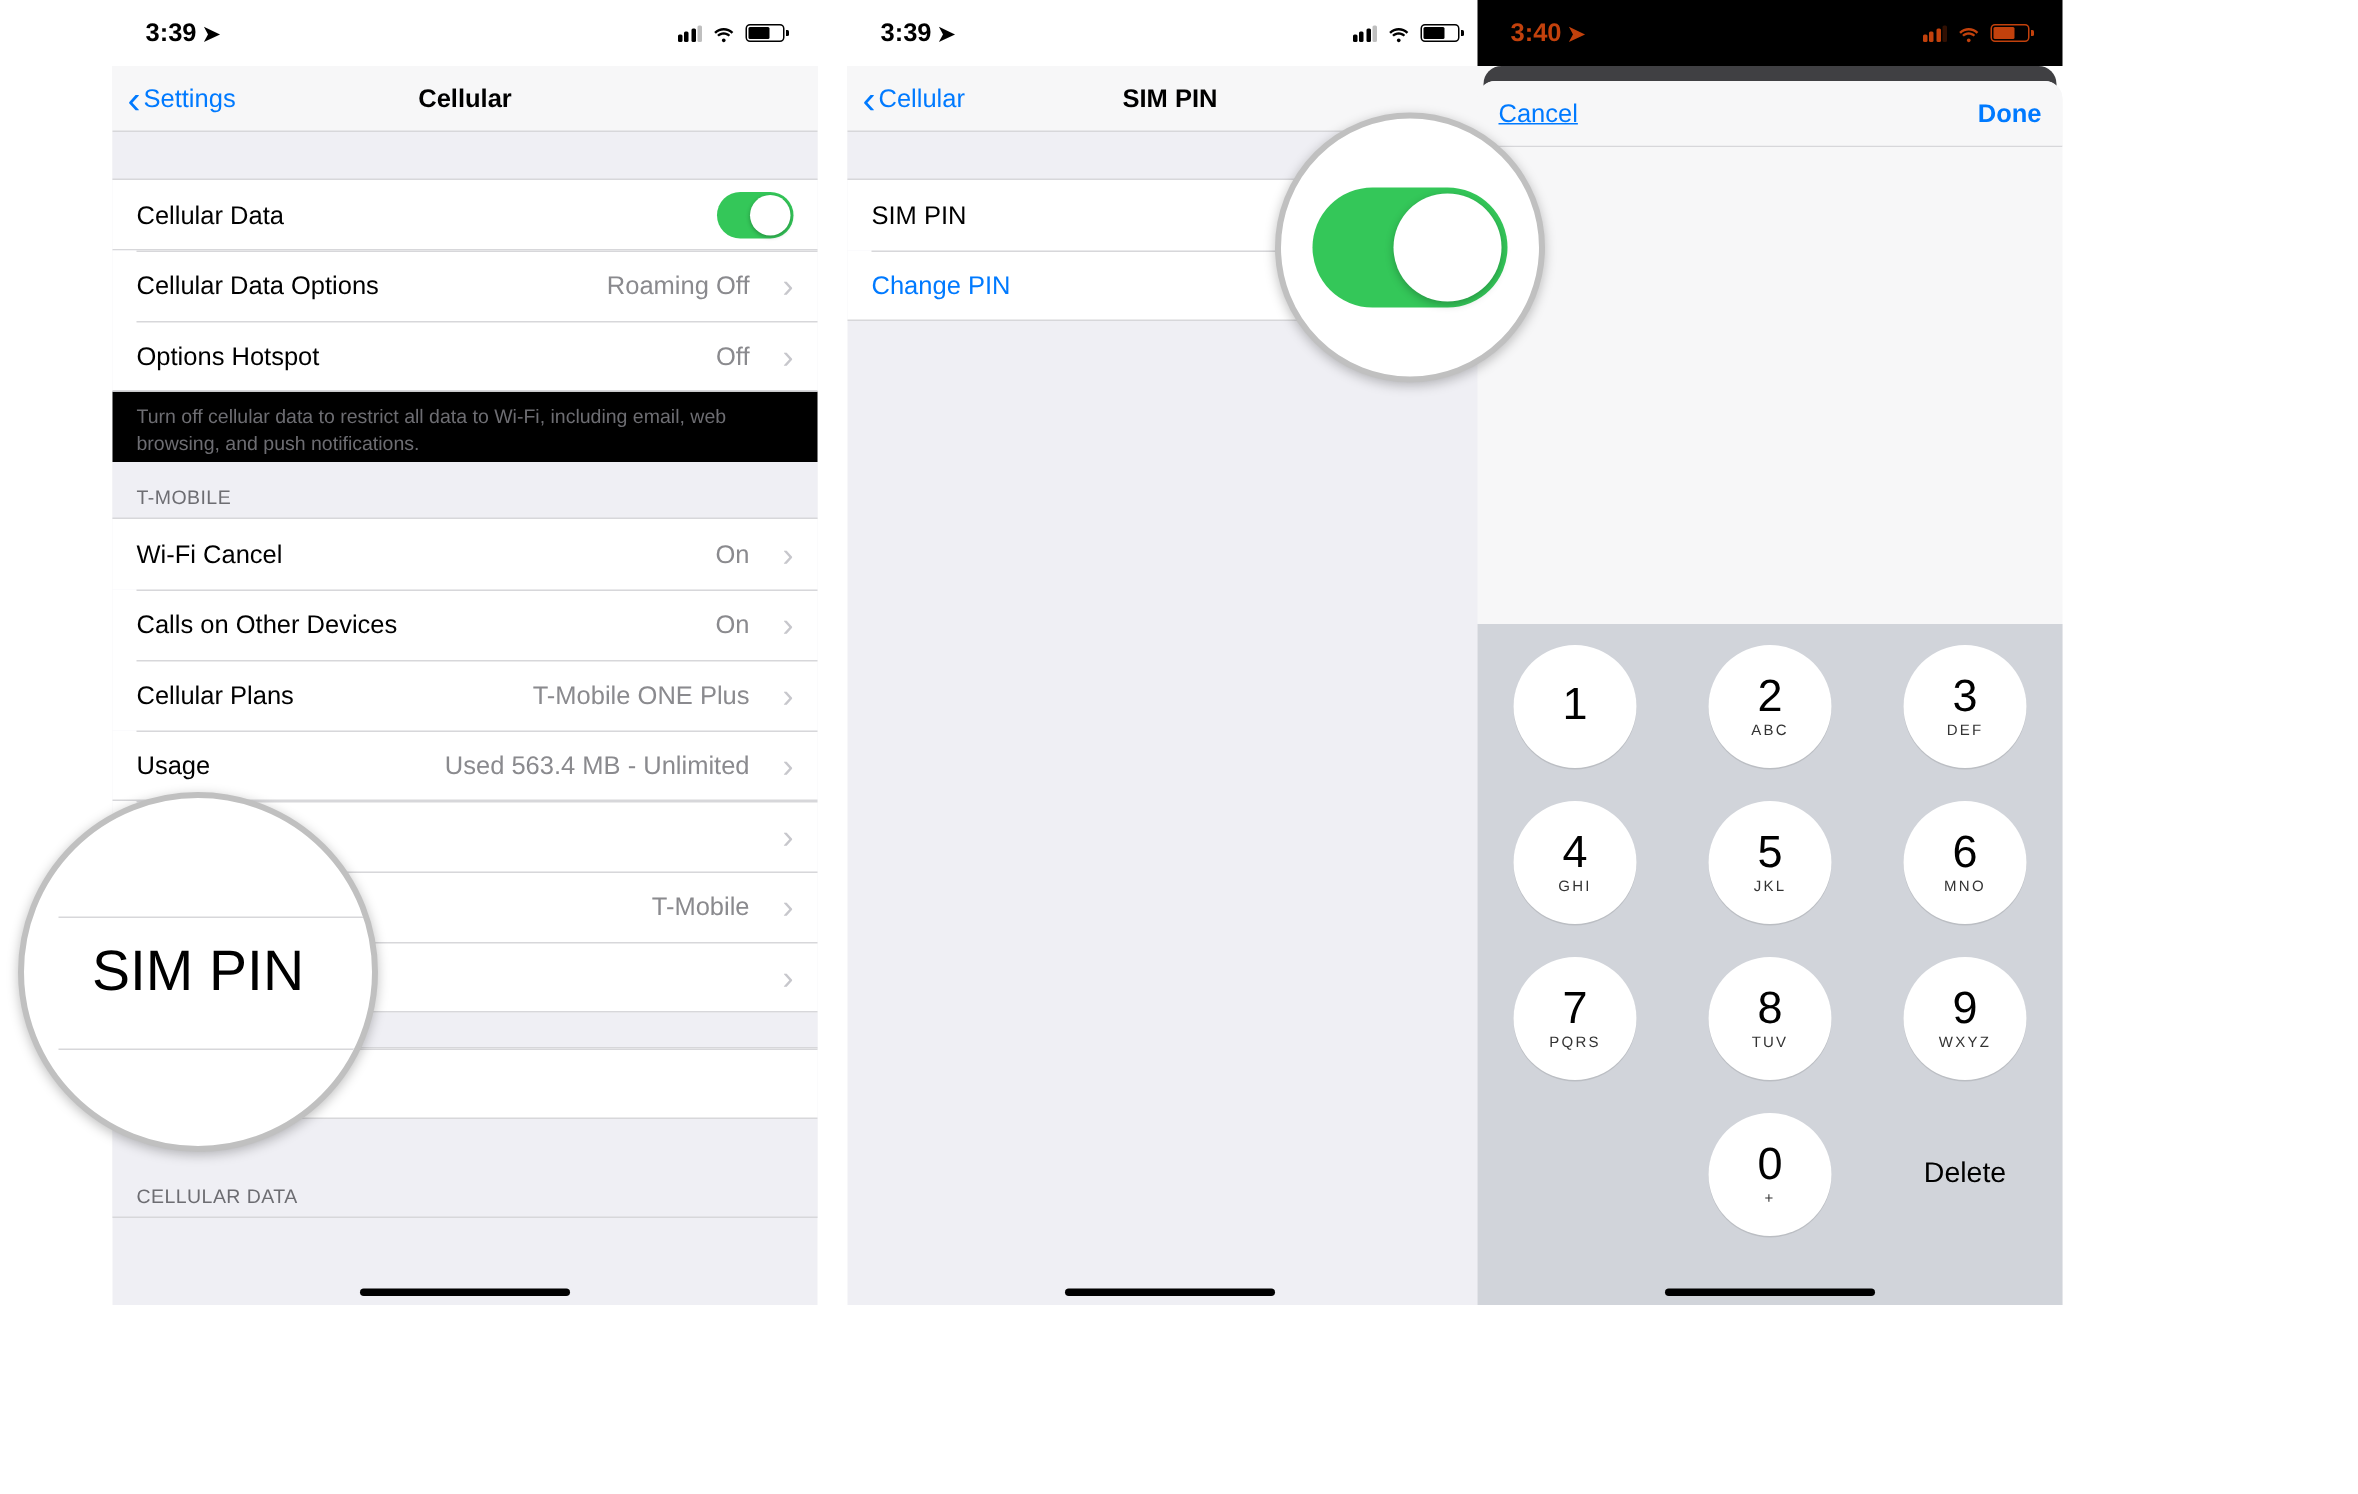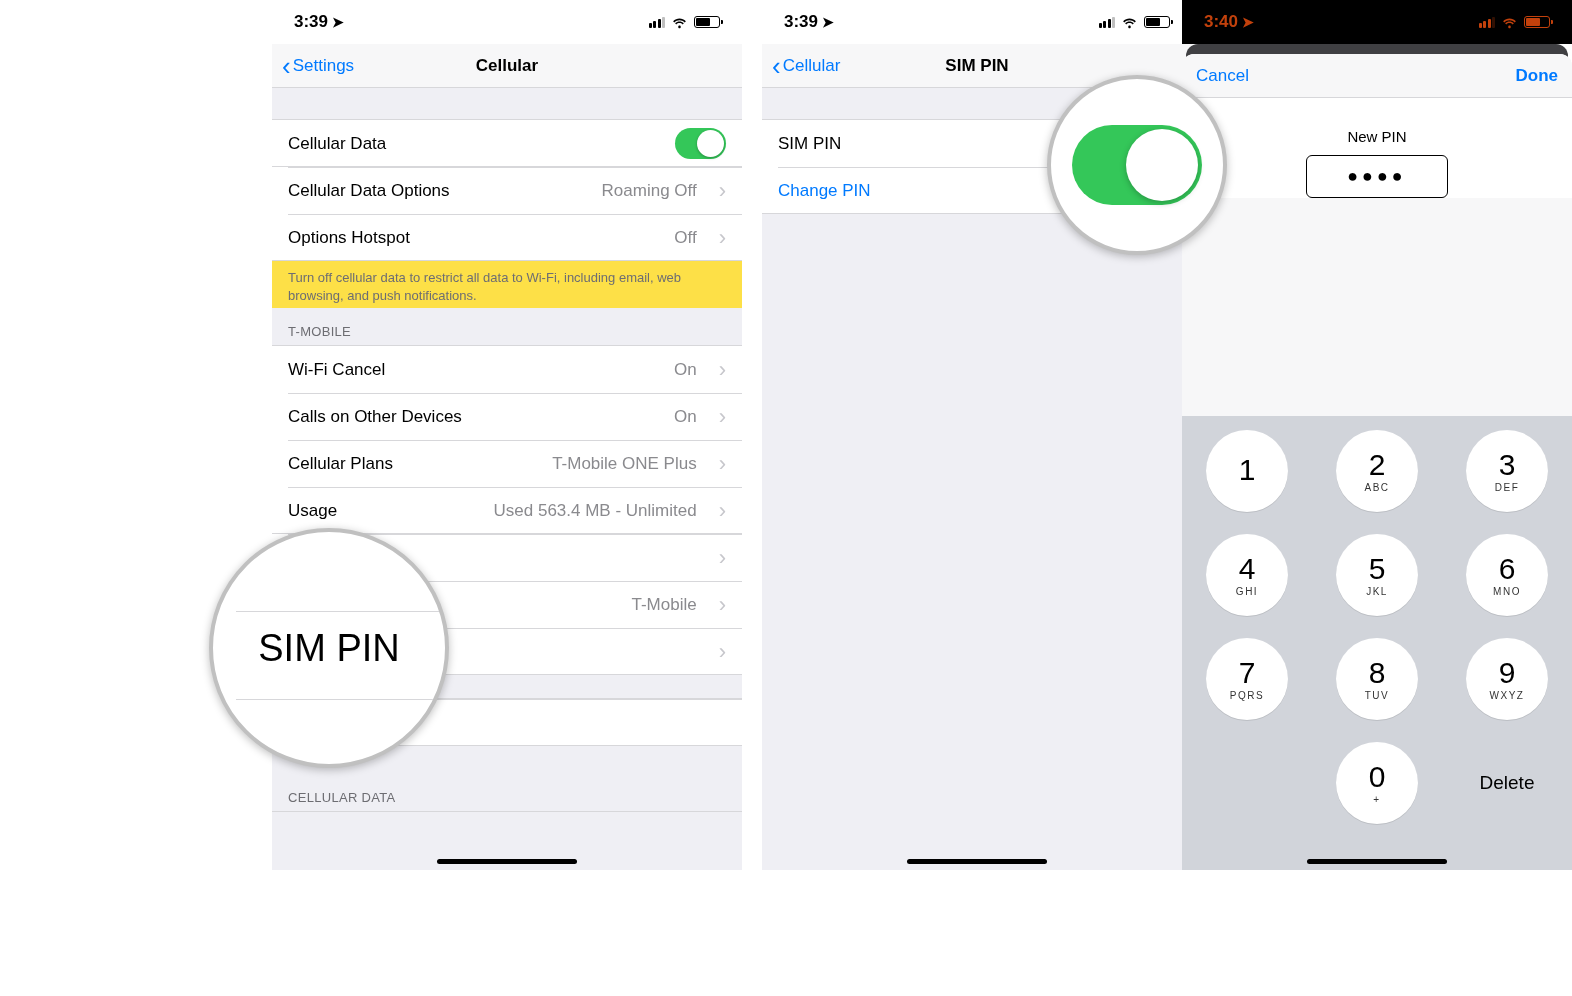--- a/index.html
+++ b/index.html
@@ -1,17 +1,17 @@
 <!DOCTYPE html>
 <html><head>
 <meta charset="utf-8">
 <style>
   * { box-sizing: border-box; margin:0; padding:0; font-family: -apple-system, "Helvetica Neue", Arial, sans-serif; }
   body { background:#fff; width:1572px; height:996px; overflow:hidden; }
-  .canvas { display:flex; width:1572px; height:996px; gap:0;justify-content:flex-end; }
+  .canvas { display:flex; width:1572px; height:996px; gap:0; }
   .phone { position:relative; height:870px; margin-top:0; }
   .p1 { width:470px; margin-left:75px; }
   .p2 { width:430px; margin-left:20px; }
   .p3 { width:390px; margin-left:-10px; }
 
   
   .statusbar { display:flex; justify-content:space-between; align-items:center; height:44px; padding:0 22px; font-weight:600; font-size:17px; }
   .statusbar.light { background:#fff; color:#000; }
   .statusbar.dark  { background:#000; color:#c2410c; }
   .sb-left { display:flex; align-items:center; gap:4px; }
@@ -27,32 +27,32 @@
   .battery { width:26px; height:12px; border:1.5px solid currentColor; border-radius:3px; position:relative; }
   .battery::after { content:""; position:absolute; right:-4px; top:3px; width:2px; height:4px; background:currentColor; border-radius:0 1px 1px 0; }
   .battery .fill { position:absolute; left:1px; top:1px; bottom:1px; width:60%; background:currentColor; border-radius:1px; }
 
   
   .navbar { position:relative; display:flex; align-items:center; justify-content:center; height:44px; background:#f7f7f8; border-bottom:1px solid #d7d7da; padding:0 12px; }
   .navbar .back { position:absolute; left:10px; display:flex; align-items:center; color:#007aff; font-size:17px; cursor:pointer; }
   .navbar .back .chev { font-size:26px; line-height:0; margin-right:2px; }
   .navbar .title { font-weight:600; font-size:17px; }
   .navbar .right-btn { position:absolute; right:14px; color:#007aff; font-size:17px; font-weight:600; cursor:pointer; }
-  .navbar .left-btn { position:absolute; left:14px; color:#007aff; font-size:17px; cursor:pointer; }
+  .navbar .left-btn { position:absolute; left:14px; color:#007aff; font-size:17px; cursor:pointer;text-decoration:underline; }
 
   
   .section-gap { height:32px; background:#efeff4; border-bottom:1px solid #d7d7da; }
   .row { display:flex; align-items:center; background:#fff; padding:0 16px; height:47px; font-size:17px; position:relative; }
   .row + .row::before, .row.sep-top::before { content:""; position:absolute; left:16px; right:0; top:0; height:1px; background:#d7d7da; }
   .row.sep-bottom::after { content:""; position:absolute; left:0; right:0; bottom:0; height:1px; background:#d7d7da; }
   .row .label { flex:1; color:#000; }
   .row .detail { color:#8a8a8e; margin-right:22px; }
   .row .chevron { color:#c7c7cc; font-size:22px; line-height:0; }
   .row.link { color:#007aff; }
-  .footer-text { font-size:13px; color:#6d6d72; padding:8px 16px 4px; background:#fde047; line-height:1.35; }
+  .footer-text { font-size:13px; color:#6d6d72; padding:8px 16px 4px; background:#000000; line-height:1.35; }
   .section-header { font-size:13px; color:#6d6d72; padding:16px 16px 6px; background:#efeff4; text-transform:uppercase; letter-spacing:.3px; border-bottom:1px solid #d7d7da; }
 
   
   .toggle { width:51px; height:31px; border-radius:31px; position:relative; background:#e5e5ea; }
   .toggle.on { background:#34c759; }
   .toggle .knob { position:absolute; top:2px; width:27px; height:27px; background:#fff; border-radius:50%; box-shadow:0 1px 3px rgba(0,0,0,.3); }
   .toggle.on .knob { right:2px; }
   .toggle:not(.on) .knob { left:2px; }
 
   
@@ -276,24 +276,20 @@
       </div>
     </div>
 
     <div class="sheet-top"></div>
     <div class="sheet">
       <div class="navbar" style="background:#f7f7f8;border-bottom:1px solid #d7d7da;border-radius:12px 12px 0 0;">
         <span class="left-btn">Cancel</span>
         <span class="right-btn">Done</span>
       </div>
 
-      <div class="pin-container">
-        <div class="pin-label">New PIN</div>
-        <div class="pin-box">●●●●</div>
-      </div>
 
       <div class="keypad">
         <div class="key">
             <span class="num">1</span>
             <span class="sub"></span>
           </div>
         <div class="key">
             <span class="num">2</span>
             <span class="sub">ABC</span>
           </div>

